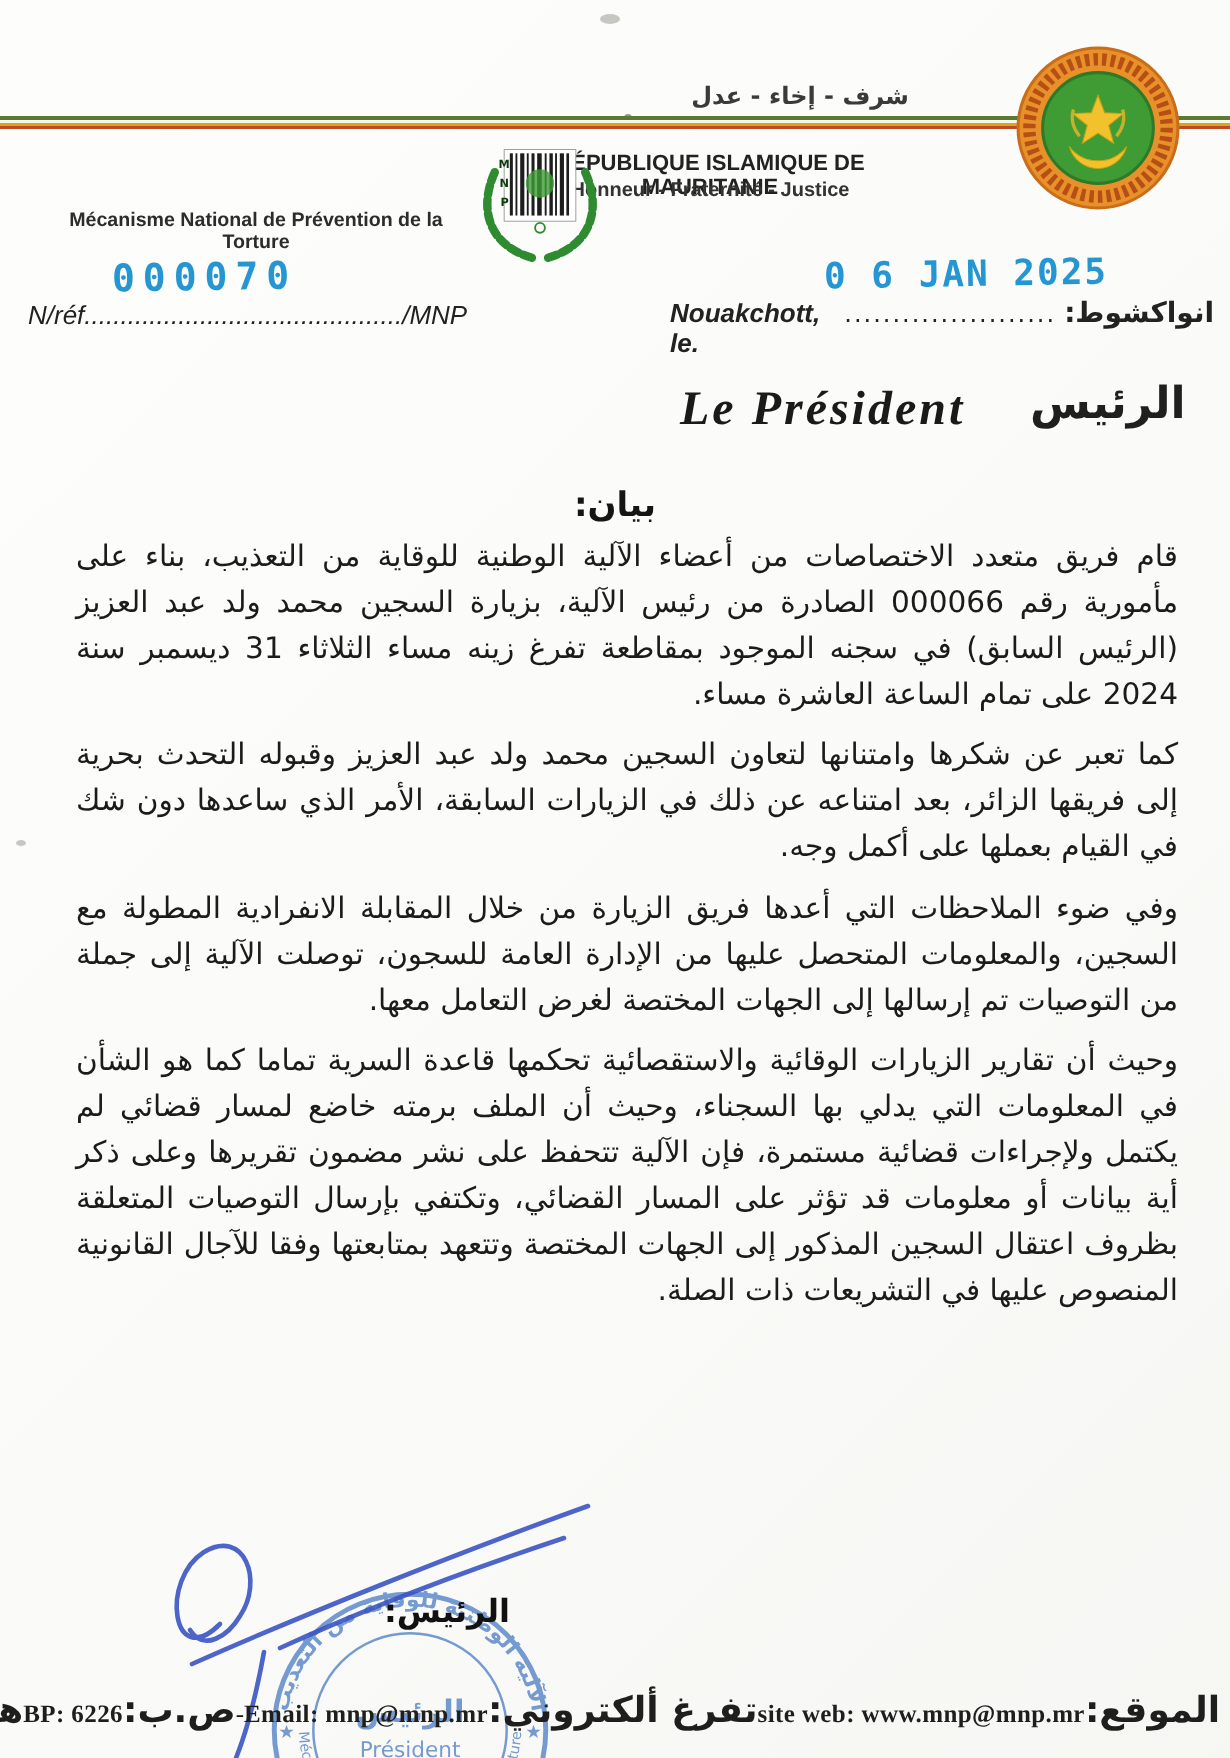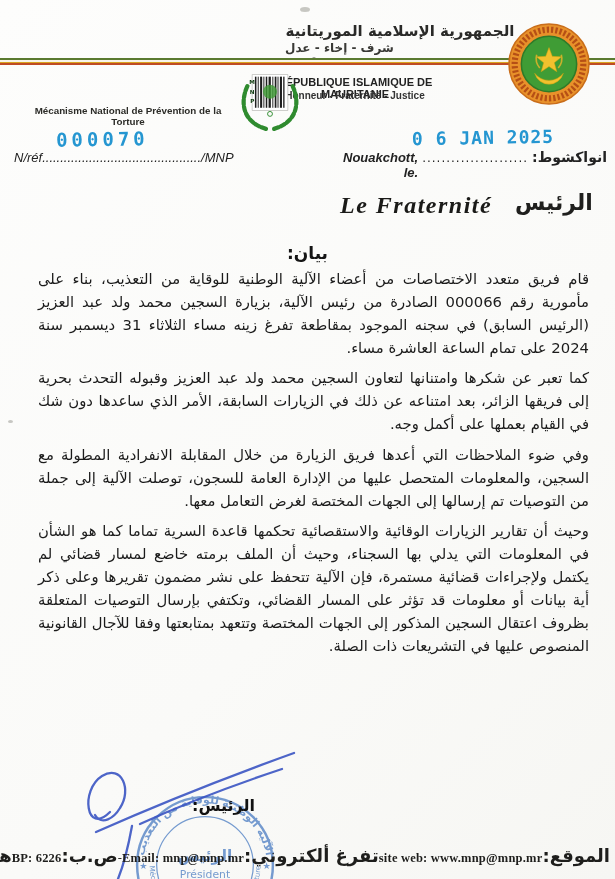--- a/index.html
+++ b/index.html
@@ -14,21 +14,21 @@
     color:#1c1c1c;
   }
   
   .republic-ar {
     position:absolute; top:22px; left:285px; width:230px;
     text-align:center; direction:rtl;
     font-weight:bold; font-size:15px; color:#2a2a28;
   }
   .motto-ar {
     position:absolute; top:41px; left:285px; width:230px;
-    text-align:left; direction:rtl;
+    text-align:center; direction:rtl;
     font-size:12px; font-weight:bold; color:#3a3a36;
   }
   .flag-line {
     position:absolute; top:58px; left:0; width:615px; height:7px;
     background:linear-gradient(to bottom,
       #5a7a30 0px, #5a7a30 2px,
       #f7f4ea 2px, #f7f4ea 3.5px,
       #d9a520 3.5px, #d9a520 5px,
       #bf4b24 5px, #bf4b24 6.5px,
       transparent 6.5px);
@@ -72,21 +72,21 @@
     color:#2596d1; transform:rotate(-1deg);
   }
   .place-line {
     position:absolute; top:149px; left:335px; width:272px;
     direction:rtl; font-size:13px; color:#222;
     display:flex; align-items:baseline; gap:4px; justify-content:flex-start;
   }
   .place-line .ar { font-weight:bold; font-size:14px; }
   .place-line .dots { letter-spacing:1px; font-size:12px; }
   .place-line .fr { font-style:italic; font-weight:bold; font-size:13px;
-    font-family:"Liberation Sans", sans-serif; direction:ltr;text-align:right; }
+    font-family:"Liberation Sans", sans-serif; direction:ltr; }
   
   .seal { position:absolute; top:23px; left:508px; width:82px; height:82px; z-index:2; }
   .mnp-logo { position:absolute; top:72px; left:237px; width:66px; height:64px; }
   
   .title-fr {
     position:absolute; top:192px; left:340px;
     font-family:"Liberation Serif", serif; font-style:italic;
     font-size:24px; font-weight:bold; letter-spacing:1.5px; color:#1a1a18;
   }
   .title-ar {
@@ -128,21 +128,20 @@
   }
   .footer .lab { font-weight:bold; font-size:18px; font-family:"DejaVu Sans", sans-serif; }
   .footer .val { direction:ltr; unicode-bidi:embed; font-weight:600; letter-spacing:.2px; }
   .speck { position:absolute; border-radius:50%; background:#9a9a94; opacity:.55; }
 </style>
 </head>
 <body>
 
 <div class="page">
 
-  <div class="republic-ar">الجمهورية الإسلامية الموريتانية</div>
   <div class="motto-ar">شرف - إخاء - عدل</div>
   <div class="flag-line"></div>
   <div class="republic-fr">RÉPUBLIQUE ISLAMIQUE DE MAURITANIE</div>
   <div class="motto-fr">Honneur - Fraternité - Justice</div>
 
   <svg class="seal" viewBox="0 0 80 80">
     <circle cx="40" cy="40" r="39" fill="#e8912a" stroke="#c96d1a" stroke-width="1.5"></circle>
     <circle cx="40" cy="40" r="33.5" fill="none" stroke="#a93f10" stroke-width="6" stroke-dasharray="2.2 2" opacity="0.8"></circle>
     <circle cx="40" cy="40" r="27" fill="#3f9c35" stroke="#2f7a28" stroke-width="1.5"></circle>
     <polygon points="40,24 43.23,32.55 52.36,32.98 45.23,38.70 47.64,47.52 40,42.5 32.36,47.52 34.77,38.70 27.64,32.98 36.77,32.55" fill="#f2c12e" stroke="#caa00e" stroke-width="0.5"></polygon>
@@ -180,21 +179,21 @@
 
   <div class="ref-stamp">000070</div>
   <div class="ref-line">N/réf............................................/MNP</div>
   <div class="date-stamp">0 6 JAN 2025</div>
   <div class="place-line">
     <span class="ar">انواكشوط:</span>
     <span class="dots">......................</span>
     <span class="fr">Nouakchott, le.</span>
   </div>
 
-  <div class="title-fr">Le Fraternité</div>
+  <div class="title-fr">Le Président</div>
   <div class="title-ar">الرئيس</div>
 
   <div class="statement-heading">بيان:</div>
   <div class="body-text">
     <p>قام فريق متعدد الاختصاصات من أعضاء الآلية الوطنية للوقاية من التعذيب، بناء على مأمورية رقم 000066 الصادرة من رئيس الآلية، بزيارة السجين محمد ولد عبد العزيز (الرئيس السابق) في سجنه الموجود بمقاطعة تفرغ زينه مساء الثلاثاء 31 ديسمبر سنة 2024 على تمام الساعة العاشرة مساء.</p>
     <p>كما تعبر عن شكرها وامتنانها لتعاون السجين محمد ولد عبد العزيز وقبوله التحدث بحرية إلى فريقها الزائر، بعد امتناعه عن ذلك في الزيارات السابقة، الأمر الذي ساعدها دون شك في القيام بعملها على أكمل وجه.</p>
     <p>وفي ضوء الملاحظات التي أعدها فريق الزيارة من خلال المقابلة الانفرادية المطولة مع السجين، والمعلومات المتحصل عليها من الإدارة العامة للسجون، توصلت الآلية إلى جملة من التوصيات تم إرسالها إلى الجهات المختصة لغرض التعامل معها.</p>
     <p>وحيث أن تقارير الزيارات الوقائية والاستقصائية تحكمها قاعدة السرية تماما كما هو الشأن في المعلومات التي يدلي بها السجناء، وحيث أن الملف برمته خاضع لمسار قضائي لم يكتمل ولإجراءات قضائية مستمرة، فإن الآلية تتحفظ على نشر مضمون تقريرها وعلى ذكر أية بيانات أو معلومات قد تؤثر على المسار القضائي، وتكتفي بإرسال التوصيات المتعلقة بظروف اعتقال السجين المذكور إلى الجهات المختصة وتتعهد بمتابعتها وفقا للآجال القانونية المنصوص عليها في التشريعات ذات الصلة.</p>
   </div>
 

